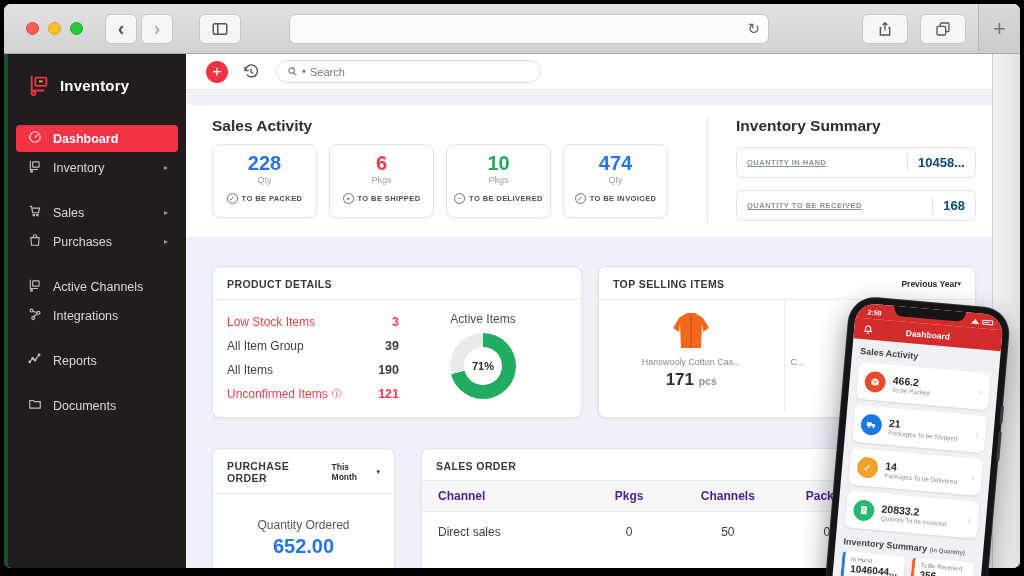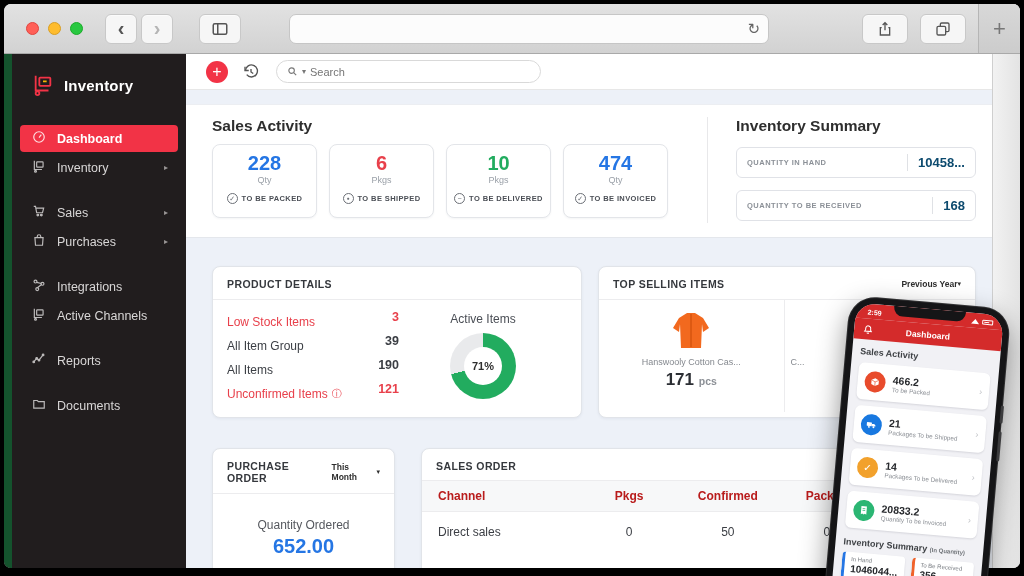--- a/index.html
+++ b/index.html
@@ -26,21 +26,21 @@
   .chrome-right { margin-left:auto; display:flex; align-items:center; height:100%; }
   .sharebtn,.tabsbtn { width:46px; margin-right:12px; }
   .newtab-zone { width:42px; height:100%; border-left:1px solid #b5b5b5; background:linear-gradient(#d8d8d8,#cccccc); display:flex; align-items:center; justify-content:center; color:#777; font-size:22px; margin-right:-10px; }
   .icon16 svg { width:16px; height:16px; display:block; }
   .icon18 svg { width:18px; height:18px; display:block; }
 
   
   .page { position:absolute; top:50px; left:0; right:0; bottom:0; display:flex; }
 
   
-  .sidebar { width:182px; background:#211d1e; color:#d9d7d7; flex-shrink:0; display:flex; flex-direction:column; border-left:8px solid #14532d; }
+  .sidebar { width:182px; background:#211d1e; color:#d9d7d7; flex-shrink:0; display:flex; flex-direction:column; border-left:4px solid #14532d; }
   .logo-row { display:flex; align-items:center; gap:10px; padding:20px 0 14px 20px; }
   .logo-icon svg { width:22px; height:22px; display:block; }
   .logo-text { color:#fff; font-size:15px; font-weight:bold; letter-spacing:.2px; }
   .side-item { display:flex; align-items:center; gap:11px; height:27px; margin:1px 8px; padding:0 10px 0 12px; border-radius:4px; font-size:12.5px; cursor:pointer; }
   .side-item svg { width:14px; height:14px; flex-shrink:0; opacity:.85; }
   .side-item .arrow { margin-left:auto; font-size:8px; color:#9a9696; }
   .side-item.active { background:#f23346; color:#fff; font-weight:bold; }
   .gap-sm { height:14px; } .gap-md { height:16px; }
 
   
@@ -69,36 +69,36 @@
   .h-section { font-size:15.5px; font-weight:bold; color:#2e2e2e; }
   .stat-row { display:flex; gap:12px; margin-top:9px; }
   .stat-card { width:105px; height:74px; background:#fff; border:1px solid #e3e5e9; border-radius:8px; box-shadow:0 1px 2px rgba(40,50,80,.05); display:flex; flex-direction:column; align-items:center; padding-top:7px; }
   .stat-value { font-size:20px; font-weight:bold; line-height:1.1; }
   .c-blue{ color:#2576e4; } .c-red{ color:#e8404b; } .c-green{ color:#22ac5f; }
   .stat-unit { font-size:9px; color:#9aa0a8; margin-top:1px; }
   .stat-foot { margin-top:8px; display:flex; align-items:center; gap:4px; }
   .circ-ic { width:11px; height:11px; border:1px solid #6b6f76; border-radius:50%; font-size:7px; color:#6b6f76; display:flex; align-items:center; justify-content:center; line-height:1; }
   .stat-label { font-size:7.5px; font-weight:bold; color:#4a4e55; letter-spacing:.4px; }
   .inv-row { margin-top:12px; height:31px; border:1px solid #e0e2e7; border-radius:6px; background:#fff; display:flex; align-items:center; padding:0 10px; }
-  .inv-label { flex:1; font-size:7.5px; font-weight:bold; color:#8b9097; letter-spacing:.5px; }
+  .inv-label { flex:1; font-size:7.5px; font-weight:bold; color:#8b9097; letter-spacing:.5px;text-decoration:underline; }
   .inv-sep { width:1px; height:17px; background:#dfe1e5; }
   .inv-value { font-size:13px; font-weight:bold; color:#0c4a6e; padding-left:10px; }
 
   
   .cards-row { display:flex; gap:16px; padding:28px 16px 0 26px; }
   .panel { background:#fff; border:1px solid #e1e4e9; border-radius:8px; box-shadow:0 1px 3px rgba(40,50,80,.06); }
   .panel-head { display:flex; align-items:center; justify-content:space-between; padding:11px 14px 9px 14px; border-bottom:1px solid #ececee; }
   .panel-title { font-size:10.5px; font-weight:bold; color:#35383d; letter-spacing:.4px; }
   .period { font-size:8.5px; font-weight:bold; color:#2e2e2e; display:flex; align-items:center; }
   .period .caret { font-size:7px; }
 
   .pd-panel { width:370px; height:152px; }
   .pd-body { display:flex; padding:10px 14px; }
   .pd-rows { width:172px; }
-  .pd-row { display:flex; height:24px; font-size:12px; color:#3b3e44; }
+  .pd-row { display:flex; align-items:center; height:24px; font-size:12px; color:#3b3e44; }
   .pd-row .lab { display:flex; align-items:center; gap:4px; }
   .pd-row .val { margin-left:auto; font-weight:bold; font-size:12.5px; }
   .pd-row.alert { color:#e8404b; }
   .pd-row.alert .val { color:#e8404b; }
   .pd-chart { flex:1; display:flex; flex-direction:column; align-items:center; padding-top:2px; }
   .pd-chart-label { font-size:12px; color:#4a4e55; margin-bottom:7px; }
   .donut { width:66px; height:66px; border-radius:50%; position:relative; }
   .donut-hole { position:absolute; inset:14px; background:#fff; border-radius:50%; display:flex; align-items:center; justify-content:center; font-size:11px; font-weight:bold; color:#2e2e2e; }
 
   .ts-panel { flex:1; height:152px; min-width:0; }
@@ -110,21 +110,21 @@
   .ts-qty { margin-top:3px; font-size:17px; font-weight:bold; color:#2b2e33; }
   .ts-qty .unit { font-size:10.5px; font-weight:bold; color:#8c9096; }
 
   .bottom-row { display:flex; gap:26px; padding:30px 16px 0 26px; height:160px; align-items:flex-start; }
   .po-panel { width:183px; height:158px; flex-shrink:0; }
   .po-body { display:flex; flex-direction:column; align-items:center; padding-top:24px; }
   .po-label { font-size:12px; color:#55585e; }
   .po-value { font-size:20px; font-weight:bold; color:#2576e4; margin-top:3px; }
   .so-panel { flex:1; height:158px; min-width:0; }
   .so-table { width:100%; border-collapse:collapse; margin-top:2px; }
-  .so-table th { background:#f7f8f9; border-top:1px solid #ececee; border-bottom:1px solid #ececee; font-size:12px; color:#b91c1c; padding:8px 0; font-weight:bold; }
+  .so-table th { background:#f7f8f9; border-top:1px solid #ececee; border-bottom:1px solid #ececee; font-size:12px; color:#4c1d95; padding:8px 0; font-weight:bold; }
   .so-table td { font-size:12px; color:#3b3e44; padding:13px 0; }
   .so-table th:first-child, .so-table td:first-child { text-align:left; padding-left:16px; width:160px; }
   .so-table th:not(:first-child), .so-table td:not(:first-child) { text-align:center; width:100px; }
 
   .right-gutter { width:28px; background:linear-gradient(90deg,#f2f2f2,#e3e3e3); border-left:1px solid #cfcfcf; flex-shrink:0; }
 
   
   .phone { position:absolute; left:851px; top:296px; width:160px; height:340px; transform:rotate(5deg); transform-origin:0 0; z-index:30; }
   .phone-frame { position:absolute; inset:0; background:#151517; border-radius:26px; padding:6px; box-shadow:0 10px 28px rgba(0,0,0,.45), 0 0 0 1px #3a3a3c; }
   .side-btn { position:absolute; right:-2px; width:3px; background:#3c3c3e; border-radius:2px; }
@@ -259,34 +259,34 @@
           <span><svg viewBox="0 0 24 24" fill="none" stroke="currentColor" stroke-width="2">
                 <path d="M5 8h14l-1 13H6z"></path>
                 <path d="M9 8V6a3 3 0 0 1 6 0v2"></path>
               </svg></span>
           <span>Purchases</span>
           <span class="arrow">▸</span>
         </div>
         <div class="gap-md"></div>
         <div class="side-item">
           <span><svg viewBox="0 0 24 24" fill="none" stroke="currentColor" stroke-width="2">
+                <rect x="8" y="5" width="11" height="9" rx="1"></rect>
+                <path d="M4 3v15h13"></path>
+                <circle cx="6" cy="21" r="1.6"></circle>
+              </svg></span>
+          <span>Active Channels</span>
+        </div>
+        <div class="side-item">
+          <span><svg viewBox="0 0 24 24" fill="none" stroke="currentColor" stroke-width="2">
                 <circle cx="6" cy="6" r="2.5"></circle>
                 <circle cx="18" cy="10" r="2.5"></circle>
                 <circle cx="9" cy="19" r="2.5"></circle>
                 <path d="M8 7.5l8 2M8.5 17l8-6"></path>
               </svg></span>
           <span>Integrations</span>
-        </div>
-        <div class="side-item">
-          <span><svg viewBox="0 0 24 24" fill="none" stroke="currentColor" stroke-width="2">
-                <rect x="8" y="5" width="11" height="9" rx="1"></rect>
-                <path d="M4 3v15h13"></path>
-                <circle cx="6" cy="21" r="1.6"></circle>
-              </svg></span>
-          <span>Active Channels</span>
         </div>
         <div class="gap-md"></div>
         <div class="side-item">
           <span><svg viewBox="0 0 24 24" fill="none" stroke="currentColor" stroke-width="2">
                 <path d="M3 17l5-6 4 3 7-9"></path>
                 <circle cx="3" cy="17" r="1.4" fill="currentColor"></circle>
                 <circle cx="8" cy="11" r="1.4" fill="currentColor"></circle>
                 <circle cx="12" cy="14" r="1.4" fill="currentColor"></circle>
                 <circle cx="19" cy="5" r="1.4" fill="currentColor"></circle>
               </svg></span>
@@ -462,21 +462,21 @@
 
             <div class="panel so-panel">
               <div class="panel-head" style="border-bottom:none; padding-bottom:6px;">
                 <span class="panel-title">SALES ORDER</span>
               </div>
               <table class="so-table">
                 <thead>
                   <tr>
                     <th>Channel</th>
                     <th>Pkgs</th>
-                    <th>Confirmed</th>
+                    <th>Channels</th>
                     <th>Packed</th>
                     <th>Shipped</th>
                   </tr>
                 </thead>
                 <tbody>
                   <tr>
                     <td>Direct sales</td>
                     <td>0</td>
                     <td>50</td>
                     <td>0</td>

